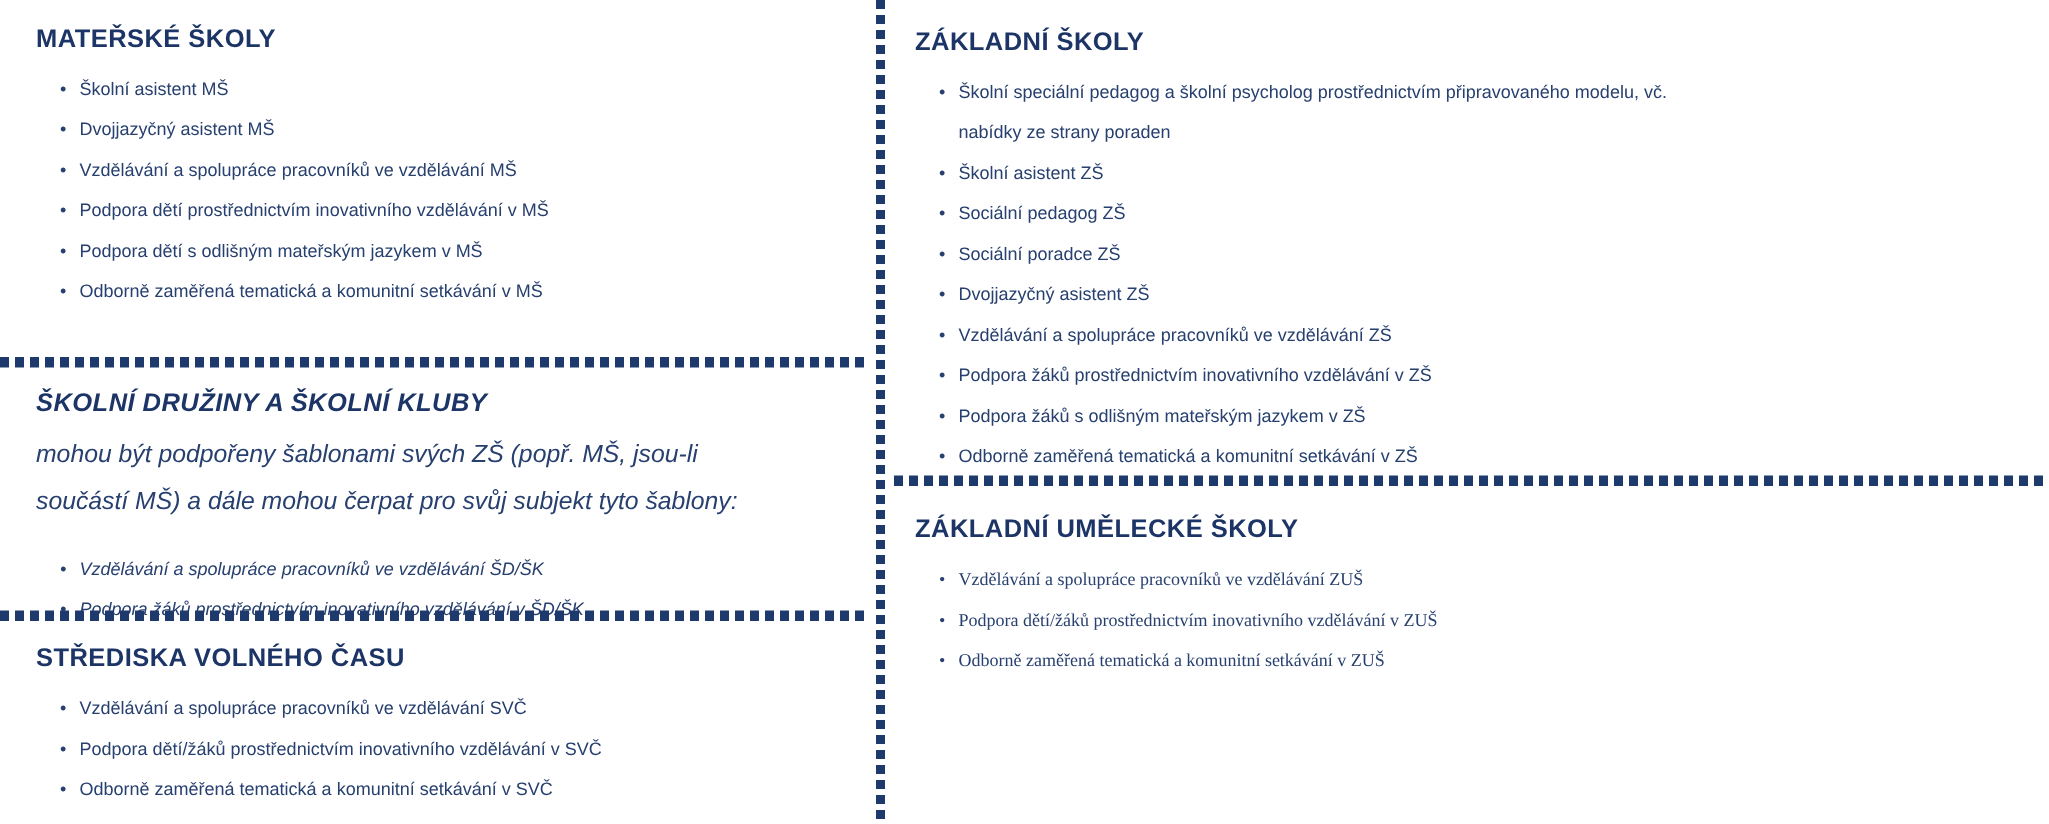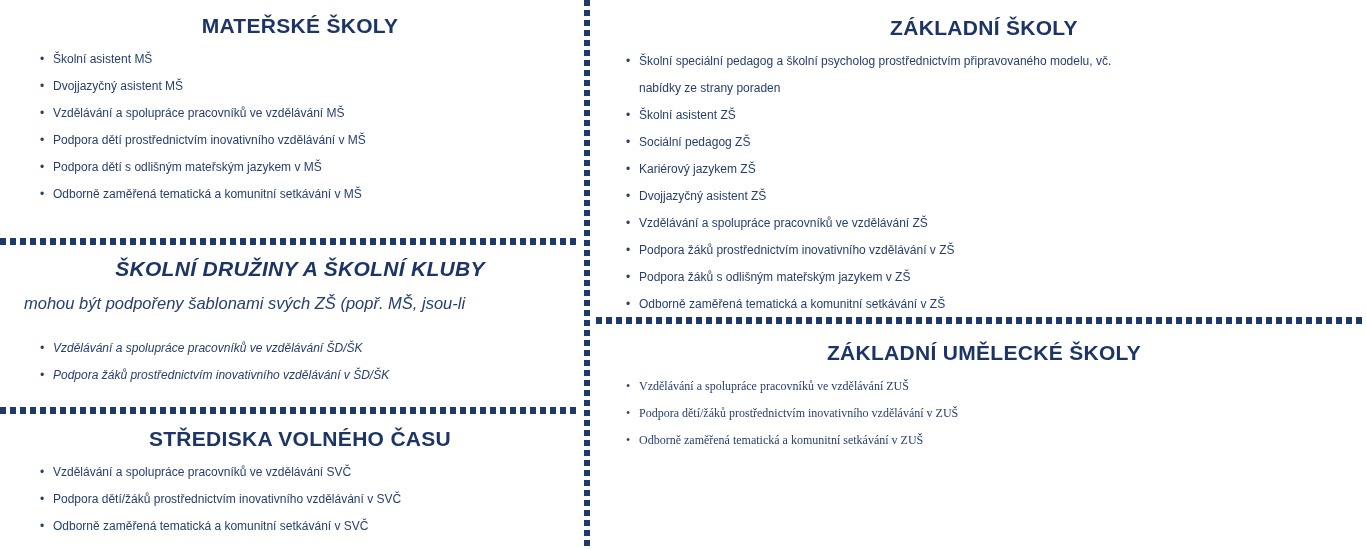--- a/index.html
+++ b/index.html
@@ -18,26 +18,25 @@
   }
   .col{position:absolute;top:0;height:100%;}
   .col-left{left:0;width:584px;}
   .col-right{left:591px;width:775px;}
 
   section{position:absolute;left:24px;right:8px;}
   .col-right section{left:19px;}
 
   h2{
     margin:0;
-    font-size:21px;
+    font-size:17px;
     line-height:24px;
     font-weight:800;
     letter-spacing:.3px;
     color:var(--navy-heading);
-    text-align:center;
   }
   ul.blist{
     list-style:none;
     margin:8px 0 0 16px;
     padding:0;
     font-size:12px;
     line-height:27px;
   }
   ul.blist li{
     position:relative;
@@ -94,20 +93,21 @@
           <li>Podpora dětí prostřednictvím inovativního vzdělávání v MŠ</li>
           <li>Podpora dětí s odlišným mateřským jazykem v MŠ</li>
           <li>Odborně zaměřená tematická a komunitní setkávání v MŠ</li>
         </ul>
     </section>
 
     <section class="sec-sd">
       <h2>ŠKOLNÍ DRUŽINY A ŠKOLNÍ KLUBY</h2>
       <ul class="intro">
           <li>mohou být podpořeny šablonami svých ZŠ (popř. MŠ, jsou-li</li>
+          <li>součástí MŠ) a dále mohou čerpat pro svůj subjekt tyto šablony:</li>
         </ul>
       <ul class="blist">
           <li>Vzdělávání a spolupráce pracovníků ve vzdělávání ŠD/ŠK</li>
           <li>Podpora žáků prostřednictvím inovativního vzdělávání v ŠD/ŠK</li>
         </ul>
     </section>
 
     <section class="sec-svc">
       <h2>STŘEDISKA VOLNÉHO ČASU</h2>
       <ul class="blist">
@@ -125,21 +125,21 @@
   <div class="divider-h dh-right1"></div>
 
   <div class="col col-right">
 
     <section class="sec-zs">
       <h2>ZÁKLADNÍ ŠKOLY</h2>
       <ul class="blist">
           <li>Školní speciální pedagog a školní psycholog prostřednictvím připravovaného modelu, vč. nabídky ze strany poraden</li>
           <li>Školní asistent ZŠ</li>
           <li>Sociální pedagog ZŠ</li>
-          <li>Kariérový jazykem ZŠ</li>
+          <li>Sociální poradce ZŠ</li>
           <li>Dvojjazyčný asistent ZŠ</li>
           <li>Vzdělávání a spolupráce pracovníků ve vzdělávání ZŠ</li>
           <li>Podpora žáků prostřednictvím inovativního vzdělávání v ZŠ</li>
           <li>Podpora žáků s odlišným mateřským jazykem v ZŠ</li>
           <li>Odborně zaměřená tematická a komunitní setkávání v ZŠ</li>
         </ul>
     </section>
 
     <section class="sec-zus">
       <h2>ZÁKLADNÍ UMĚLECKÉ ŠKOLY</h2>

